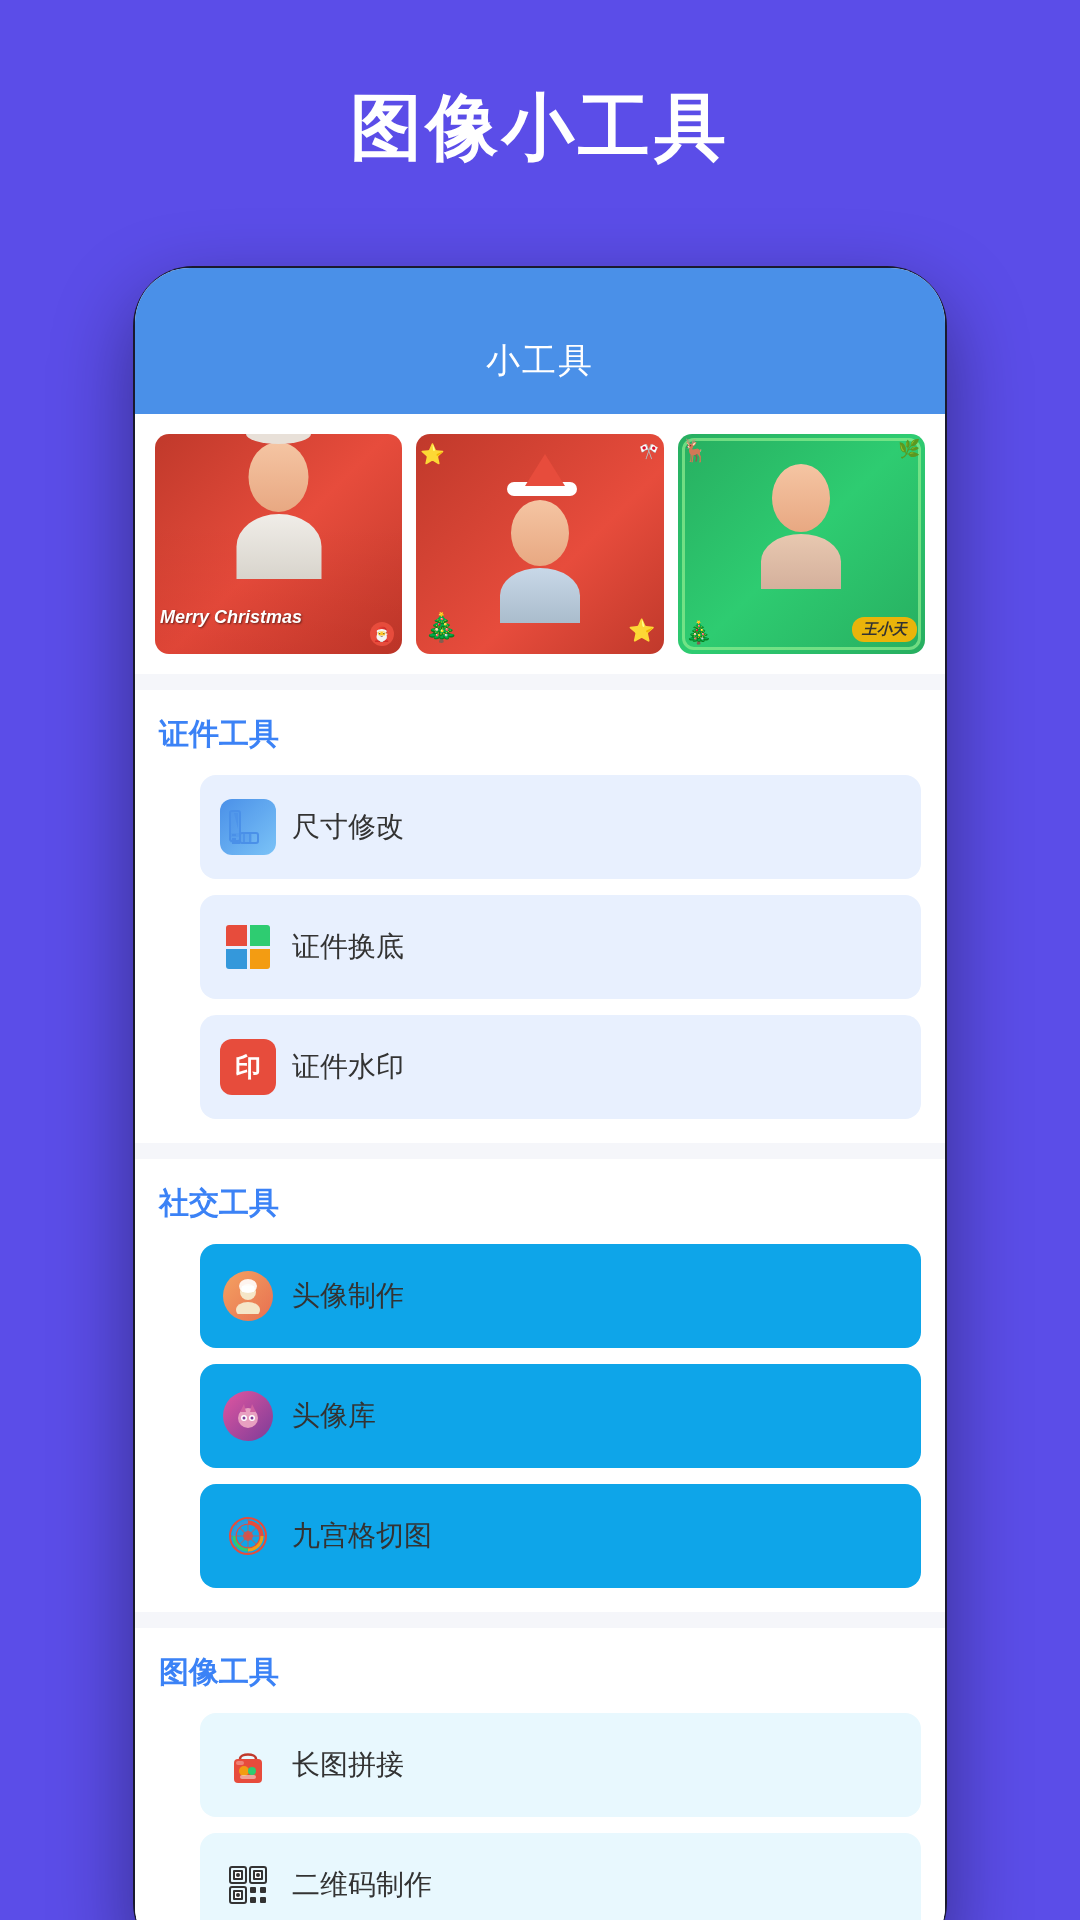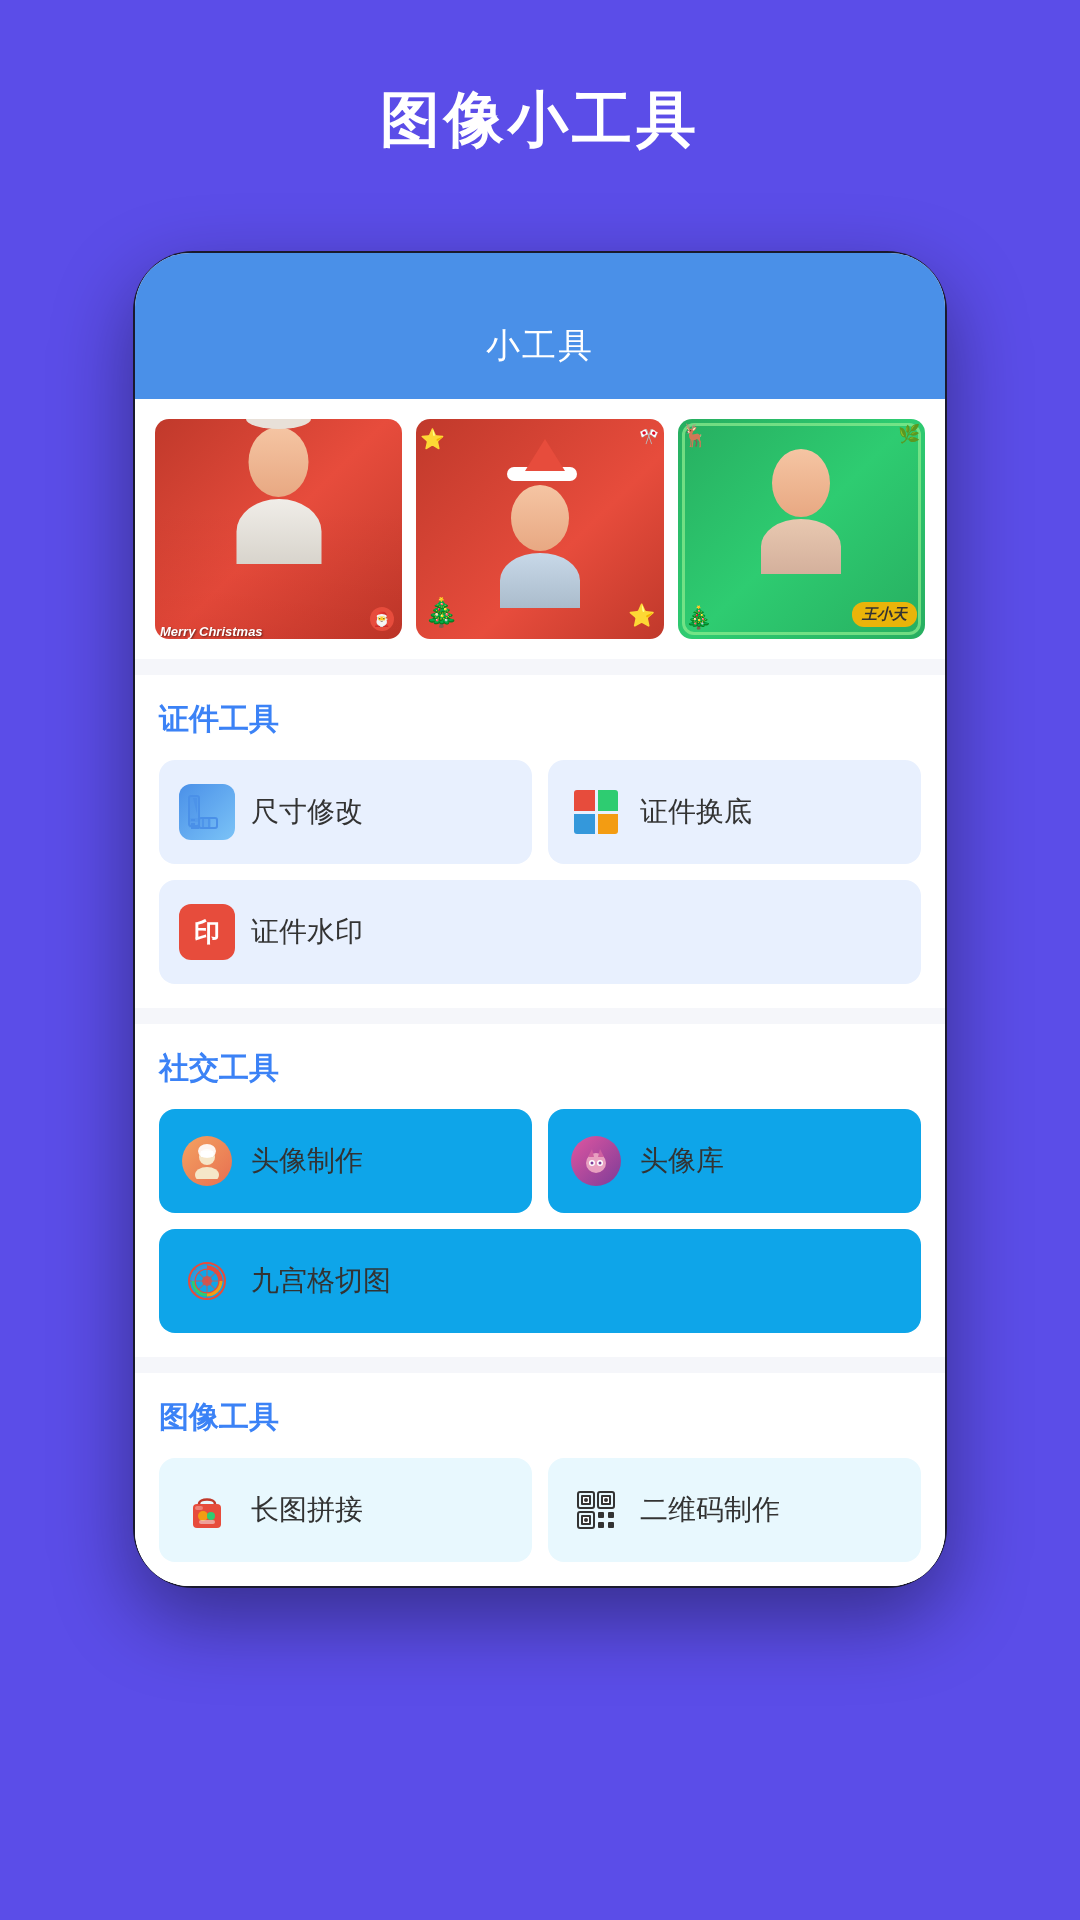--- a/index.html
+++ b/index.html
@@ -14,21 +14,21 @@
       align-items: center;
     }
 
     .header-section {
       width: 100%;
       padding: 80px 40px 60px;
       text-align: center;
     }
 
     .main-title {
-      font-size: 60px;
+      font-size: 72px;
       font-weight: 900;
       color: #ffffff;
       letter-spacing: 4px;
       margin-bottom: 30px;
     }
 
     .subtitle {
       font-size: 38px;
       color: #ffffff;
       letter-spacing: 6px;
@@ -132,20 +132,21 @@
     .tool-btn {
       flex: 1;
       min-width: 45%;
       background: #e8f0fe;
       border-radius: 16px;
       padding: 24px 20px;
       display: flex;
       align-items: center;
       gap: 16px;
       cursor: pointer;
+      margin-left: 41px;
     }
 
     .tool-btn-full {
       flex: 1 1 100%;
     }
 
     .tool-btn-social {
       background: #0ea5e9;
     }
 
@@ -215,24 +216,24 @@
       height: 50px;
       border-radius: 50%;
       overflow: hidden;
       background: linear-gradient(135deg, #e056a0, #7d3c98);
       display: flex;
       align-items: center;
       justify-content: center;
     }
     .christmas-text {
       position: absolute;
-      bottom: 0;
+      bottom: 26px;
       left: 5px;
       color: white;
-      font-size: 13px;
+      font-size: 18px;
       font-style: italic;
       font-weight: 600;
       text-shadow: 1px 1px 2px rgba(0,0,0,0.5);
     }
   </style>
 </head>
 <body>
 
 <div class="header-section">
   <h1 class="main-title">图像小工具</h1>

